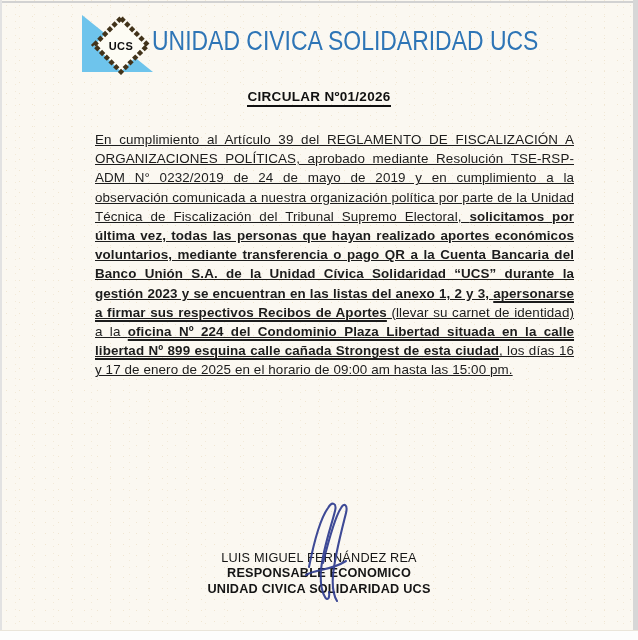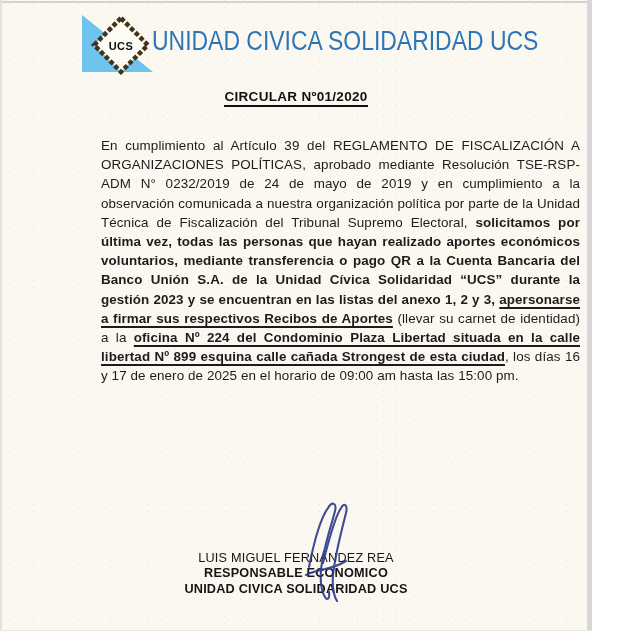--- a/index.html
+++ b/index.html
@@ -4,21 +4,21 @@
 <style>
   html,body{margin:0;padding:0;}
   body{
     width:638px;height:640px;
     font-family:"Liberation Sans", sans-serif;
     background:#ffffff;
     overflow:hidden;
   }
   .scan{
     position:relative;
-    width:592px;height:640px;
+    width:638px;height:640px;
     background:#fbf8f1;
     background-image:
       radial-gradient(#f0e6d2 0.5px, transparent 0.7px),
       radial-gradient(#f2ead9 0.5px, transparent 0.7px);
     background-size:13px 11px, 19px 7px;
     background-position:0 0, 6px 4px;
   }
   
   .edge-top{position:absolute;top:1px;left:0;width:100%;height:2px;background:#d2d2d2;}
   .edge-left{position:absolute;top:0;left:0;width:2px;height:100%;background:#e2e2e2;}
@@ -43,21 +43,22 @@
     font-size:13.5px;font-weight:bold;color:#111;
     border-bottom:2px solid #111;
     letter-spacing:0.3px;
     padding-bottom:1px;
   }
 
   .body-par{
     position:absolute;left:87px;top:122px;width:479px;
     font-size:13.4px;line-height:19.2px;color:#1c1c1c;
     text-align:justify;letter-spacing:0.1px;
-    margin:14px;
+    margin:8px;
+    text-decoration:underline;
   }
   .seg-b{font-weight:bold;}
   .seg-bu{font-weight:bold;text-decoration:underline;text-decoration-thickness:1.5px;text-underline-offset:2.5px;}
 
   .dateline{
     position:absolute;top:404px;left:0;width:100%;
     text-align:center;font-size:13.4px;color:#1c1c1c;
   }
 
   .sig-svg{position:absolute;left:296px;top:497px;width:60px;height:112px;z-index:3;}
@@ -78,21 +79,21 @@
     <svg width="76" height="62" viewBox="0 0 76 62" xmlns="http://www.w3.org/2000/svg">
       <polygon points="2,2 2,59 73,59" fill="#6ec4ec"></polygon>
       <rect x="22" y="13" width="38" height="38" transform="rotate(45 41 32)" fill="#fdfcf4" stroke="#42331a" stroke-width="4.5" stroke-dasharray="4.5 2.2"></rect>
       <text x="41" y="36.5" text-anchor="middle" font-family="Liberation Sans, sans-serif" font-size="11" font-weight="bold" fill="#0e0e0e" letter-spacing="0.5">UCS</text>
     </svg>
   </div>
 
   <div class="org-title">UNIDAD CIVICA SOLIDARIDAD UCS</div>
 
   <div class="circular-heading">
-    <span>CIRCULAR Nº01/2020</span>
+    <span>CIRCULAR Nº01/2026</span>
   </div>
 
   <p class="body-par"><span>En cumplimiento al Artículo 39 del REGLAMENTO DE FISCALIZACIÓN A ORGANIZACIONES POLÍTICAS, aprobado mediante Resolución TSE-RSP-ADM N° 0232/2019 de 24 de mayo de 2019 y en cumplimiento a la observación comunicada a nuestra organización política por parte de la Unidad Técnica de Fiscalización del Tribunal Supremo Electoral, </span><span class="seg-b">solicitamos por última vez, todas las personas que hayan realizado aportes económicos voluntarios, mediante transferencia o pago QR a la Cuenta Bancaria del Banco Unión S.A. de la Unidad Cívica Solidaridad “UCS” durante la gestión 2023 y se encuentran en las listas del anexo 1, 2 y 3, </span><span class="seg-bu">apersonarse a firmar sus respectivos Recibos de Aportes</span><span> (llevar su carnet de identidad) a la </span><span class="seg-bu">oficina Nº 224 del Condominio Plaza Libertad situada en la calle libertad Nº 899 esquina calle cañada Strongest de esta ciudad</span><span>, los días 16 y 17 de enero de 2025 en el horario de 09:00 am hasta las 15:00 pm.</span></p>
 
 
   <svg class="sig-svg" viewBox="0 0 60 112" xmlns="http://www.w3.org/2000/svg">
     <g fill="none" stroke="#2f3c8f" stroke-width="2.1" stroke-linecap="round" opacity="0.92">
       <path d="M13,70 C17,50 24,22 32,11 C36,4 41,6 39,14 C35,30 27,52 25,73 C24,86 26,95 29,100 C31,104 34,102 33,95"></path>
       <path d="M27,66 C32,46 39,20 45,11 C48,5 52,8 50,16 C46,32 39,58 37,78 C36,90 38,99 41,104"></path>
       <path d="M10,78 C20,72 34,74 50,64"></path>

